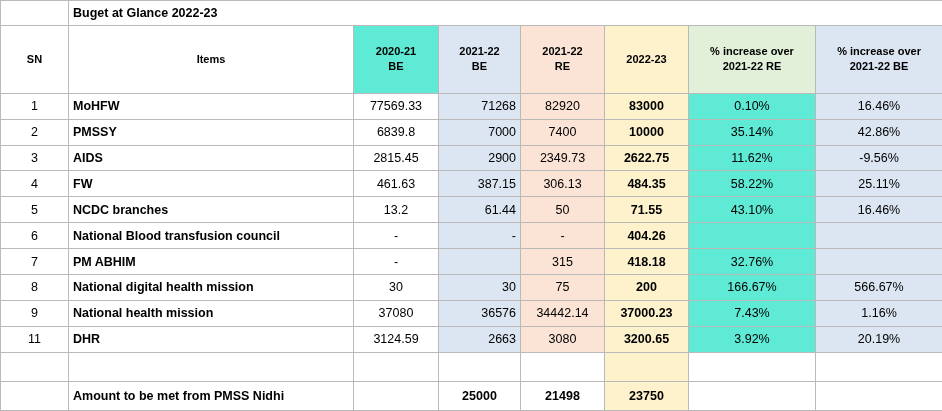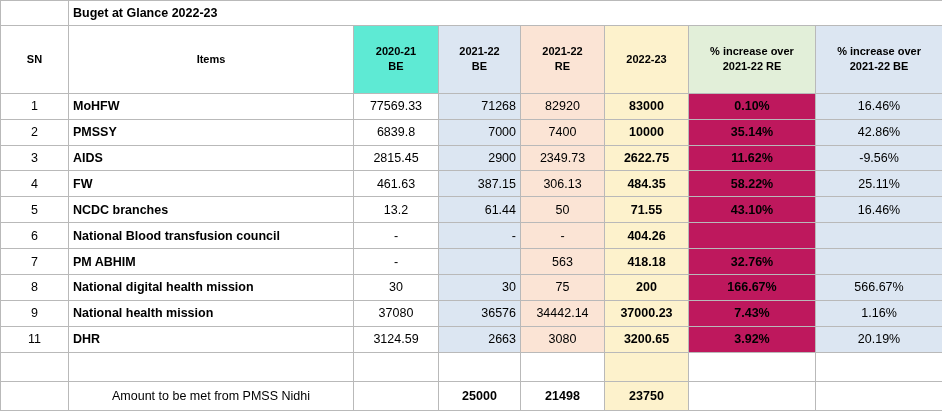--- a/index.html
+++ b/index.html
@@ -72,27 +72,27 @@
   td.h-pbe  { background: #dce6f2; }
 
   
   tr.r-data td { height: 23px; }
   td.sn   { text-align: center; }
   td.item { text-align: left; font-weight: bold; }
   td.num  { text-align: center; }
   td.be2  { background: #dce6f2; text-align: right; }
   td.re   { background: #fbe4d5; }
   td.cur  { background: #fdf2cc; font-weight: bold; }
-  td.pre  { background: #be185d; font-weight: bold; text-align: center; }
+  td.pre  { background: #5eead4; font-weight: normal; text-align: center; }
   td.pbe  { background: #dce6f2; text-align: center; }
 
   
   tr.r-spacer td { height: 26px; }
   tr.r-foot td { height: 26px; }
-  td.foot-label { font-weight: normal; text-align: center; }
+  td.foot-label { font-weight: bold; text-align: left; }
   td.foot-num { text-align: center; font-weight: bold; margin-top: 18px; }
   td.foot-cur { background: #fdf2cc; text-align: center; font-weight: bold; }
   td.noborder-bottom { border-bottom: none; }
   td.plain { background: #ffffff; }
 </style>
 </head>
 <body>
 
 <div id="sheet">
   <table class="grid">
@@ -198,21 +198,21 @@
         <td class="num re">-</td>
         <td class="num cur">404.26</td>
         <td class="pre"></td>
         <td class="pbe"></td>
       </tr>
       <tr class="r-data">
         <td class="sn">7</td>
         <td class="item">PM ABHIM</td>
         <td class="num">-</td>
         <td class="num be2"></td>
-        <td class="num re">563</td>
+        <td class="num re">315</td>
         <td class="num cur">418.18</td>
         <td class="pre">32.76%</td>
         <td class="pbe"></td>
       </tr>
       <tr class="r-data">
         <td class="sn">8</td>
         <td class="item">National digital health mission</td>
         <td class="num">30</td>
         <td class="num be2">30</td>
         <td class="num re">75</td>

